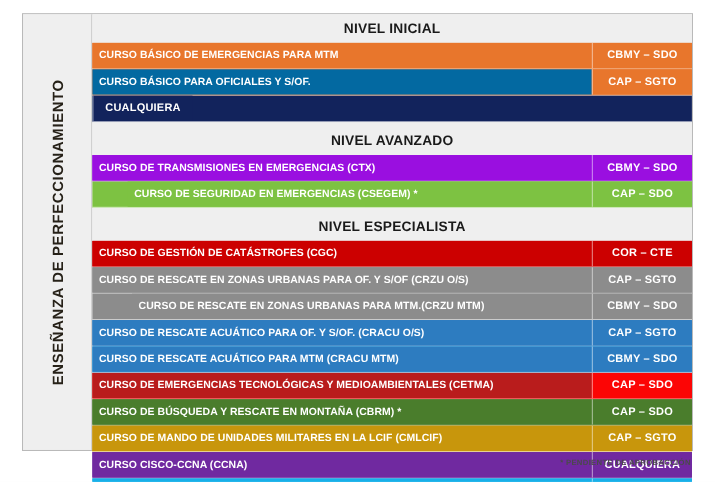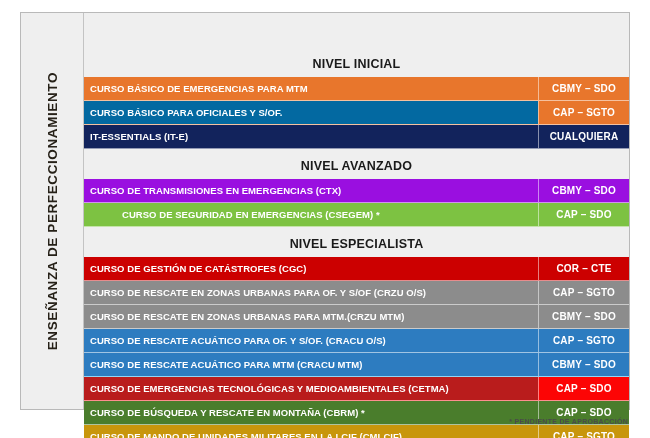--- a/index.html
+++ b/index.html
@@ -55,21 +55,20 @@
     white-space: nowrap;
   }
 
   
   .rows {
     flex: 1 1 auto;
     display: flex;
     flex-direction: column;
     background: #efefef;
     min-width: 0;
-    margin-top: 38px;
   }
 
   
   .section-row {
     height: 26px;
     flex: 0 0 26px;
     display: flex;
     align-items: center;
     justify-content: center;
     background: #efefef;
@@ -147,21 +146,20 @@
         <div class="section-row">NIVEL INICIAL</div>
         <div class="course-row" style="background: rgb(232, 118, 44);">
           <div class="course-name" style="background: rgb(232, 118, 44);">CURSO BÁSICO DE EMERGENCIAS PARA MTM</div>
           <div class="course-rank" style="background: rgb(232, 118, 44);">CBMY – SDO</div>
         </div>
         <div class="course-row" style="background: rgb(232, 118, 44);">
           <div class="course-name" style="background: #0369a1;">CURSO BÁSICO PARA OFICIALES Y S/OF.</div>
           <div class="course-rank" style="background: rgb(232, 118, 44);">CAP – SGTO</div>
         </div>
         <div class="course-row" style="background: rgb(18, 35, 92);">
-          <div class="course-name" style="background: rgb(18, 35, 92);">IT-ESSENTIALS (IT-E)</div>
           <div class="course-rank" style="background: rgb(18, 35, 92);">CUALQUIERA</div>
         </div>
         <div class="block-gap"></div>
         <div class="section-row">NIVEL AVANZADO</div>
         <div class="course-row" style="background: rgb(154, 15, 224);">
           <div class="course-name" style="background: rgb(154, 15, 224);">CURSO DE TRANSMISIONES EN EMERGENCIAS (CTX)</div>
           <div class="course-rank" style="background: rgb(154, 15, 224);">CBMY – SDO</div>
         </div>
         <div class="course-row" style="background: rgb(125, 194, 66); padding-left: 32px;">
           <div class="course-name" style="background: rgb(125, 194, 66);">CURSO DE SEGURIDAD EN EMERGENCIAS (CSEGEM) *</div>
@@ -170,21 +168,21 @@
         <div class="block-gap"></div>
         <div class="section-row">NIVEL ESPECIALISTA</div>
         <div class="course-row" style="background: rgb(204, 0, 0);">
           <div class="course-name" style="background: rgb(204, 0, 0);">CURSO DE GESTIÓN DE CATÁSTROFES (CGC)</div>
           <div class="course-rank" style="background: rgb(204, 0, 0);">COR – CTE</div>
         </div>
         <div class="course-row" style="background: rgb(140, 140, 140);">
           <div class="course-name" style="background: rgb(140, 140, 140);">CURSO DE RESCATE EN ZONAS URBANAS PARA OF. Y S/OF (CRZU O/S)</div>
           <div class="course-rank" style="background: rgb(140, 140, 140);">CAP – SGTO</div>
         </div>
-        <div class="course-row" style="background: rgb(140, 140, 140);">
+        <div class="course-row" style="background: rgb(140, 140, 140); padding-left: 36px;">
           <div class="course-name" style="background: rgb(140, 140, 140);">CURSO DE RESCATE EN ZONAS URBANAS PARA MTM.(CRZU MTM)</div>
           <div class="course-rank" style="background: rgb(140, 140, 140);">CBMY – SDO</div>
         </div>
         <div class="course-row" style="background: rgb(45, 124, 192);">
           <div class="course-name" style="background: rgb(45, 124, 192);">CURSO DE RESCATE ACUÁTICO PARA OF. Y S/OF. (CRACU O/S)</div>
           <div class="course-rank" style="background: rgb(45, 124, 192);">CAP – SGTO</div>
         </div>
         <div class="course-row" style="background: #0ea5e9;">
           <div class="course-name" style="background: rgb(45, 124, 192);">CURSO DE RESCATE ACUÁTICO PARA MTM (CRACU MTM)</div>
           <div class="course-rank" style="background: rgb(45, 124, 192);">CBMY – SDO</div>

